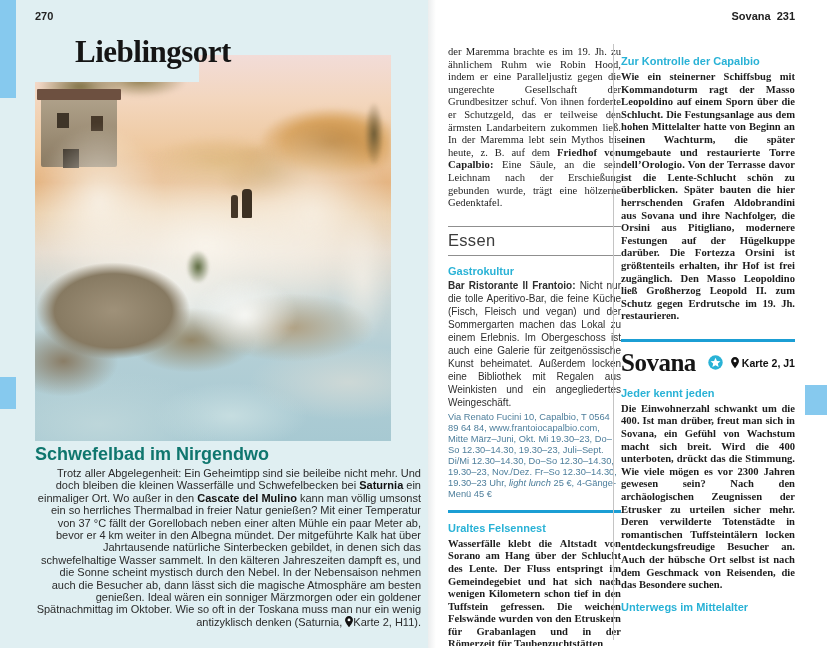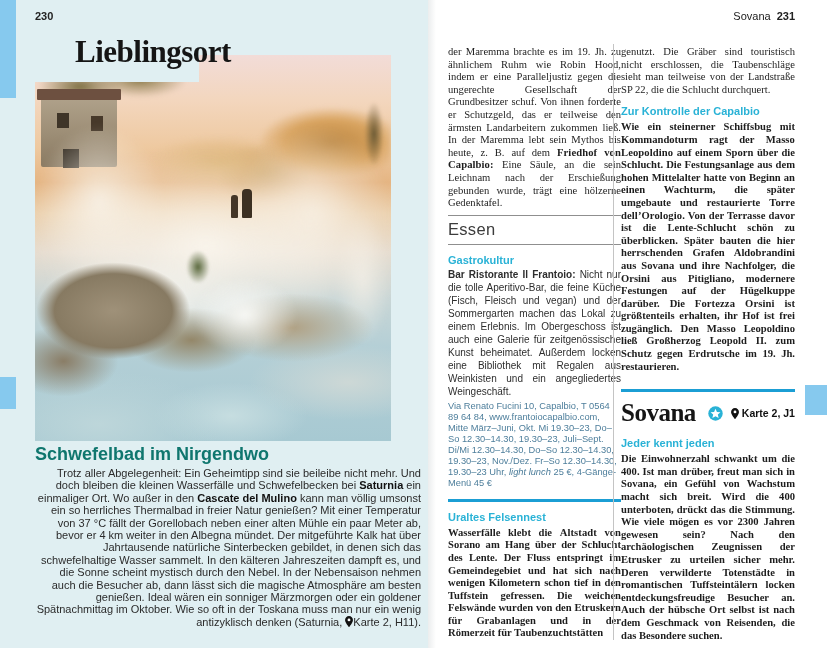--- a/index.html
+++ b/index.html
@@ -63,33 +63,33 @@
 
   .feature-head { position:absolute; left:35px; top:444px; font-size:18px; font-weight:bold; color:#0f766e; }
   .feature-body { position:absolute; left:35px; top:467px; width:386px;
     font-size:11px; line-height:12.4px; color:#2b2b2b; text-align:right; }
   .feature-body b { color:#111; }
 
   
   .page-right { position:absolute; left:428px; top:0; width:399px; height:648px; background:#fff; }
   .gutter { position:absolute; left:428px; top:0; width:8px; height:648px;
     background:linear-gradient(90deg, rgba(60,80,85,.10), rgba(60,80,85,0)); pointer-events:none; }
-  .running-head { position:absolute; right:32px; top:10px; font-size:11px; color:#222; }
+  .running-head { position:absolute; right:32px; top:10px; font-size:11px; color:#222;font-weight:bold; }
   .running-head b { margin-left:6px; }
   .col { position:absolute; top:46px; height:600px; overflow:hidden; }
   .col-1 { left:20px; width:173px; }
   .col-2 { left:193px; width:174px; }
   .col-divider { position:absolute; left:185px; top:44px; width:1px; height:596px; background:#c4c4c4; }
   .tab-right { position:absolute; right:0; top:385px; width:22px; height:30px; background:#86c9ee; }
 
   .serif { font-family:"Liberation Serif", serif; font-size:10.6px; line-height:12.6px;
     color:#1d1d1d; text-align:justify; hyphens:auto; }
   .serif b { letter-spacing:0.1px; }
   .sans-body { font-size:10px; line-height:13px; color:#2e2e2e; text-align:justify; margin-top:2px; hyphens:auto; }
-  .essen { margin-top:5px; padding:4px 0 5px; border-top:1px solid #8f8f8f; border-bottom:1px solid #8f8f8f;
+  .essen { margin-top:16px; padding:4px 0 5px; border-top:1px solid #8f8f8f; border-bottom:1px solid #8f8f8f;
     font-size:16.5px; font-weight:400; color:#3c3c3c; letter-spacing:.3px; }
   h4.cyan { margin-top:9px; font-size:11px; font-weight:bold; color:#29b2d6; }
   .contact { margin-top:3px; font-size:9.3px; line-height:11px; color:#4d7e9b; text-align:left; }
   .thick-rule { height:3px; background:#1b9ed4; margin-top:10px; }
   .thick-rule.mt-lg { margin-top:16px; }
   .sec-head { margin-top:6px; display:flex; align-items:center; gap:8px; }
   .sec-title { font-family:"Liberation Serif", serif; font-weight:bold; font-size:25px;
     letter-spacing:-0.5px; color:#151515; line-height:30px; }
   .map-ref { display:inline-flex; align-items:center; gap:3px; font-size:10.5px; font-weight:bold; color:#111; white-space:nowrap; }
   .map-ref svg, .inline-pin svg { display:inline-block; vertical-align:-1px; }
@@ -97,21 +97,21 @@
   .mt2 { margin-top:4px;font-weight:bold; }
 </style>
 </head>
 <body>
 
 <div class="spread">
 
   <div class="page-left">
     <div class="tab tab-top"></div>
     <div class="tab tab-mid"></div>
-    <div class="pagenum-left">230</div>
+    <div class="pagenum-left">270</div>
 
     <div class="photo">
       <div class="ph-hill-right"></div>
       <div class="ph-cypress"></div>
       <div class="ph-foliage-top"></div>
       <div class="ph-building"></div>
       <div class="ph-reeds"></div>
       <div class="ph-steam"></div>
       <div class="ph-figures">
         <div class="ph-fig-a"></div>
@@ -145,21 +145,20 @@
       <p class="contact"><span>Via Renato Fucini 10, Capalbio, T 0564 89 64 84, www.frantoiocapalbio.com, Mitte März–Juni, Okt. Mi 19.30–23, Do–So 12.30–14.30, 19.30–23, Juli–Sept. Di/Mi 12.30–14.30, Do–So 12.30–14.30, 19.30–23, Nov./Dez. Fr–So 12.30–14.30, 19.30–23 Uhr, </span><i>light lunch</i><span> 25 €, 4-Gänge-Menü 45 €</span></p>
 
       <div class="thick-rule"></div>
       <h4 class="cyan">Uraltes Felsennest</h4>
       <p class="serif mt2"><span>Wasserfälle klebt die </span><b>Altstadt</b><span> von Sorano am Hang über der Schlucht des Lente. Der Fluss entspringt im Gemeindegebiet und hat sich nach wenigen Kilometern schon tief in den Tuffstein gefressen. Die weichen Felswände wurden von den Etruskern für Grabanlagen und in der Römerzeit für Taubenzuchtstätten</span></p>
     </div>
 
     <div class="col-divider"></div>
 
     <div class="col col-2">
-      <p class="serif">genutzt. Die Gräber sind touristisch nicht erschlossen, die Taubenschläge sieht man teilweise von der Landstraße SP 22, die die Schlucht durchquert.</p>
 
       <h4 class="cyan">Zur Kontrolle der Capalbio</h4>
       <p class="serif mt2"><span>Wie ein steinerner Schiffsbug mit Kommandoturm ragt der </span><b>Masso Leopoldino</b><span> auf einem Sporn über die Schlucht. Die Festungsanlage aus dem hohen Mittelalter hatte von Beginn an einen Wachturm, die später umgebaute und restaurierte </span><b>Torre dell’Orologio</b><span>. Von der Terrasse davor ist die Lente-Schlucht schön zu überblicken. Später bauten die hier herrschenden Grafen Aldobrandini aus Sovana und ihre Nachfolger, die Orsini aus Pitigliano, modernere Festungen auf der Hügelkuppe darüber. Die </span><b>Fortezza Orsini</b><span> ist größtenteils erhalten, ihr Hof ist frei zugänglich. Den Masso Leopoldino ließ Großherzog Leopold II. zum Schutz gegen Erdrutsche im 19. Jh. restaurieren.</span></p>
 
       <div class="thick-rule mt-lg"></div>
       <div class="sec-head">
         <span class="sec-title">Sovana</span>
         <span class="badge">
             <svg width="15" height="15" viewBox="0 0 20 20">
               <circle cx="10" cy="10" r="9.6" fill="#29b2d6"></circle>

